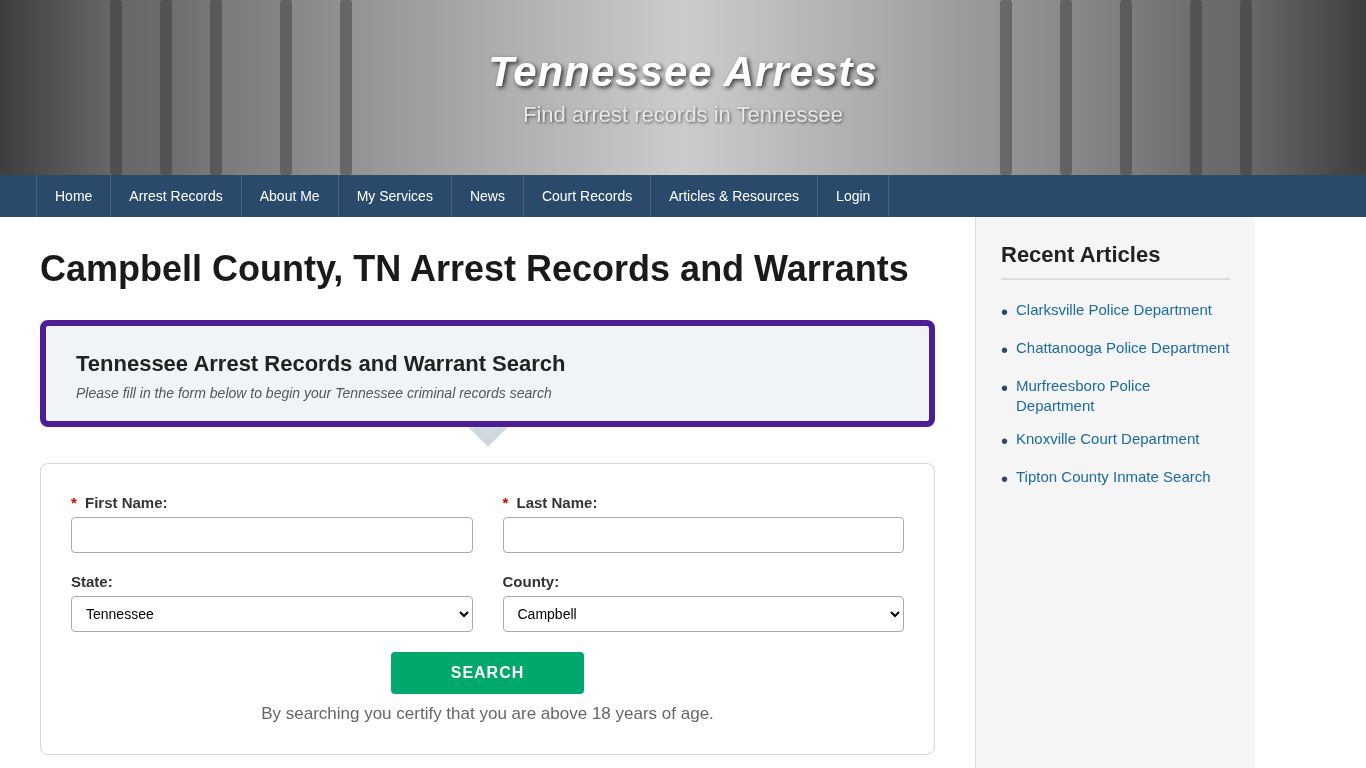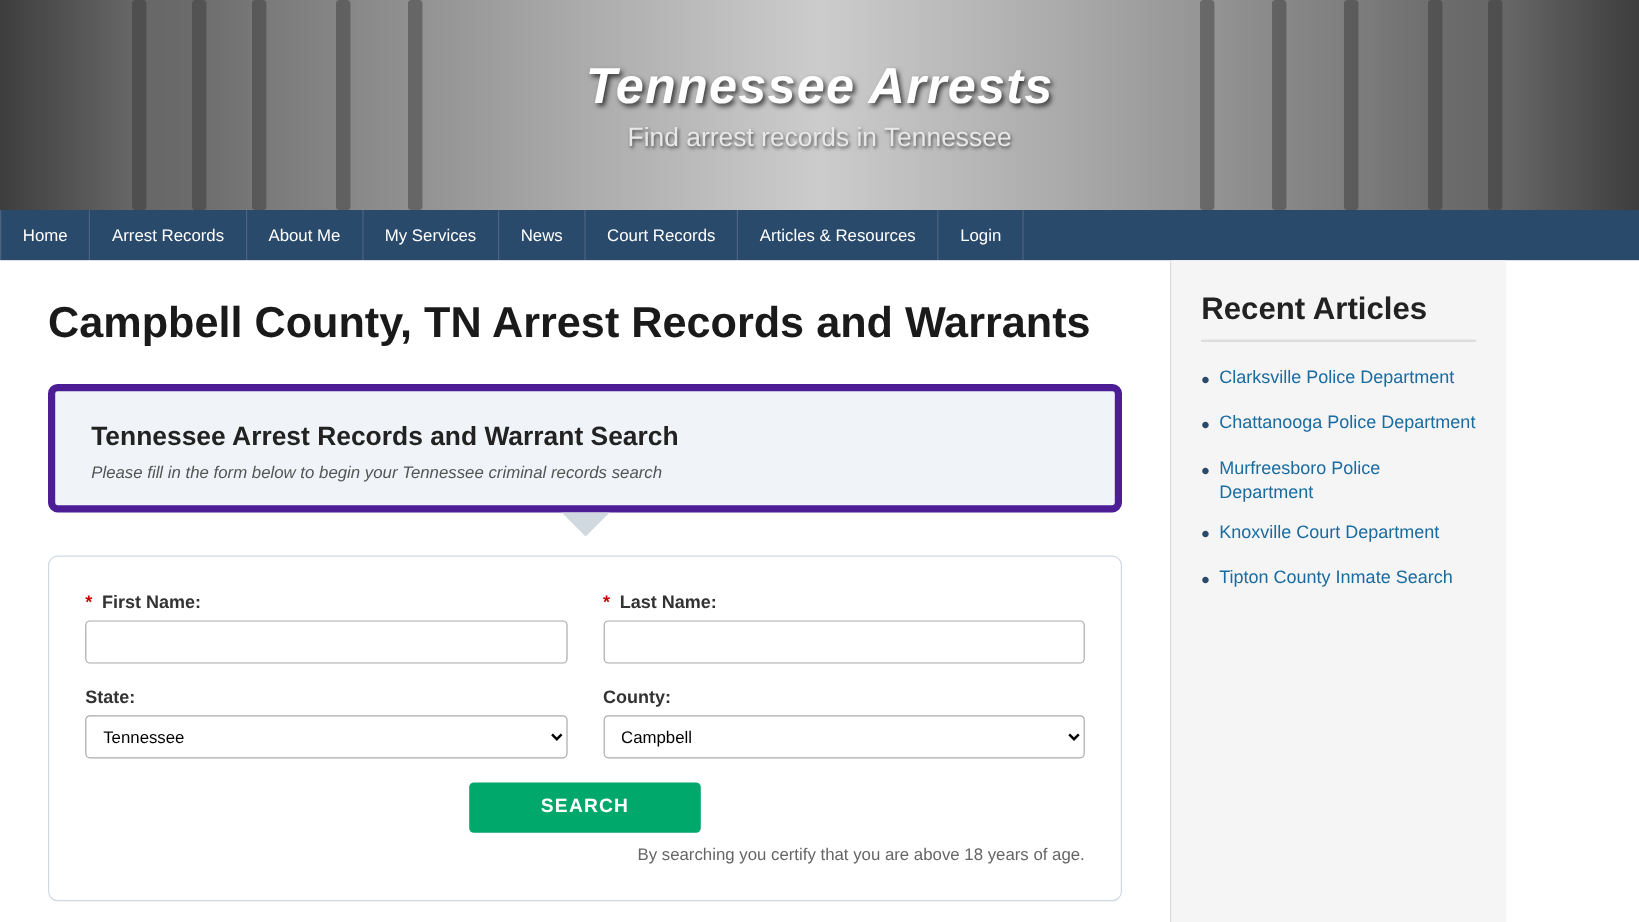--- a/index.html
+++ b/index.html
@@ -85,21 +85,21 @@
       padding: 0 18px;
       display: flex;
       align-items: center;
       font-size: 14px;
       font-weight: 500;
       white-space: nowrap;
       border-right: 1px solid rgba(255,255,255,0.15);
       transition: background 0.2s;
       cursor: pointer;
     }
-    nav a:first-child { border-left: 1px solid rgba(255,255,255,0.15); }
+    nav a:first-child { border-left: 1px solid rgba(255,255,255,0.15); margin-left: 36px; }
 
     
     .main-layout {
       display: flex;
       max-width: 1366px;
       background: #fff;
     }
 
     
     .content-area {
@@ -214,36 +214,36 @@
       border-radius: 4px;
       padding: 12px 60px;
       font-size: 16px;
       font-weight: bold;
       letter-spacing: 1px;
       cursor: pointer;
       text-transform: uppercase;
     }
 
     .form-disclaimer {
-      text-align: right;
-      font-size: 14px;
+      text-align: center;
+      font-size: 17px;
       color: #666;
       margin-top: 10px;
     }
 
     
     .sidebar {
       width: 280px;
       background: #f5f5f5;
       border-left: 1px solid #ddd;
       padding: 25px 25px;
       min-height: 500px;
     }
     .sidebar-title {
-      font-size: 26px;
+      font-size: 22px;
       font-weight: bold;
       color: #222;
       margin-bottom: 20px;
       border-bottom: 2px solid #ddd;
       padding-bottom: 10px;
     }
     .sidebar-list {
       list-style: none;
       padding: 0;
     }

